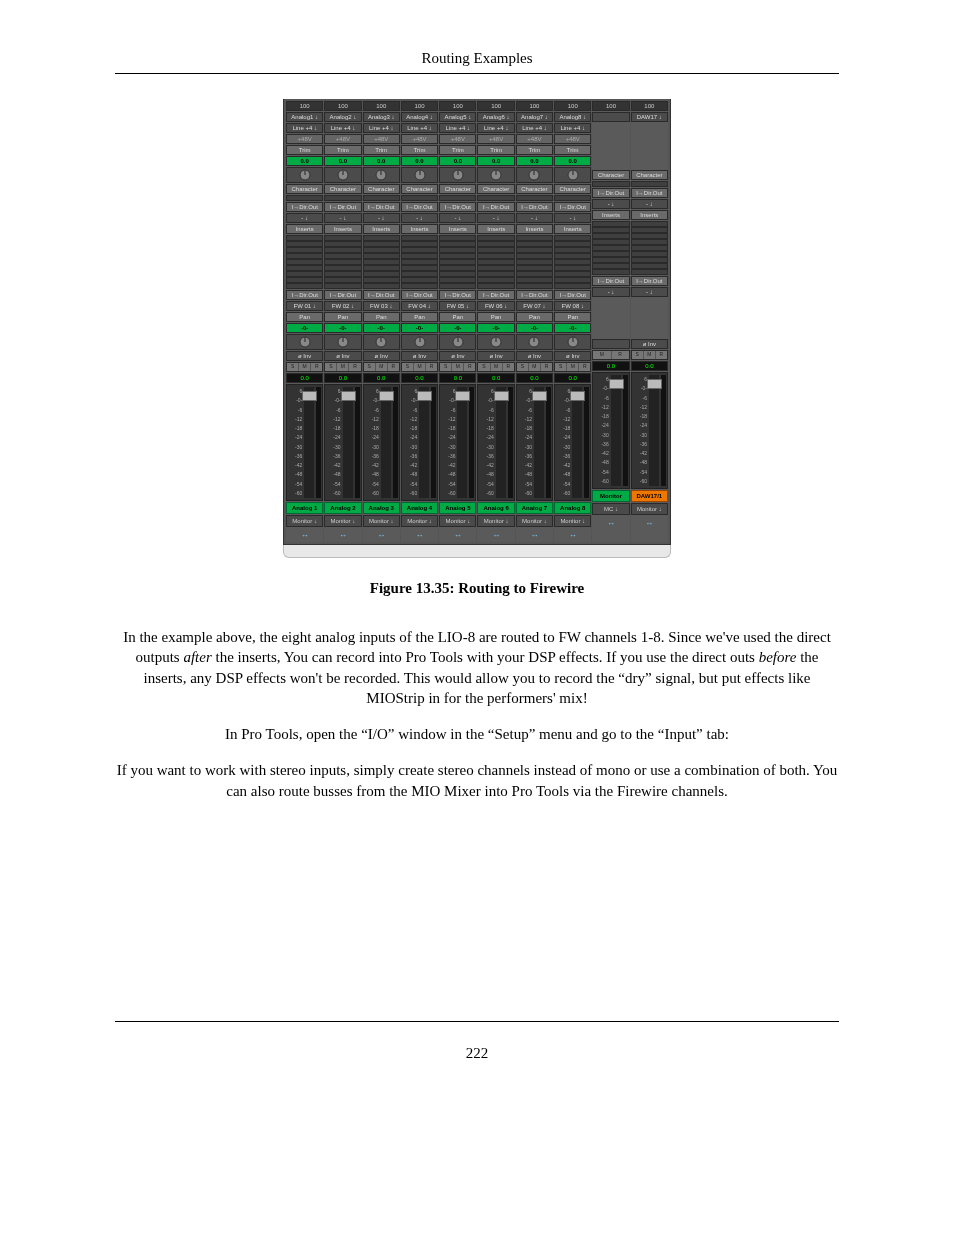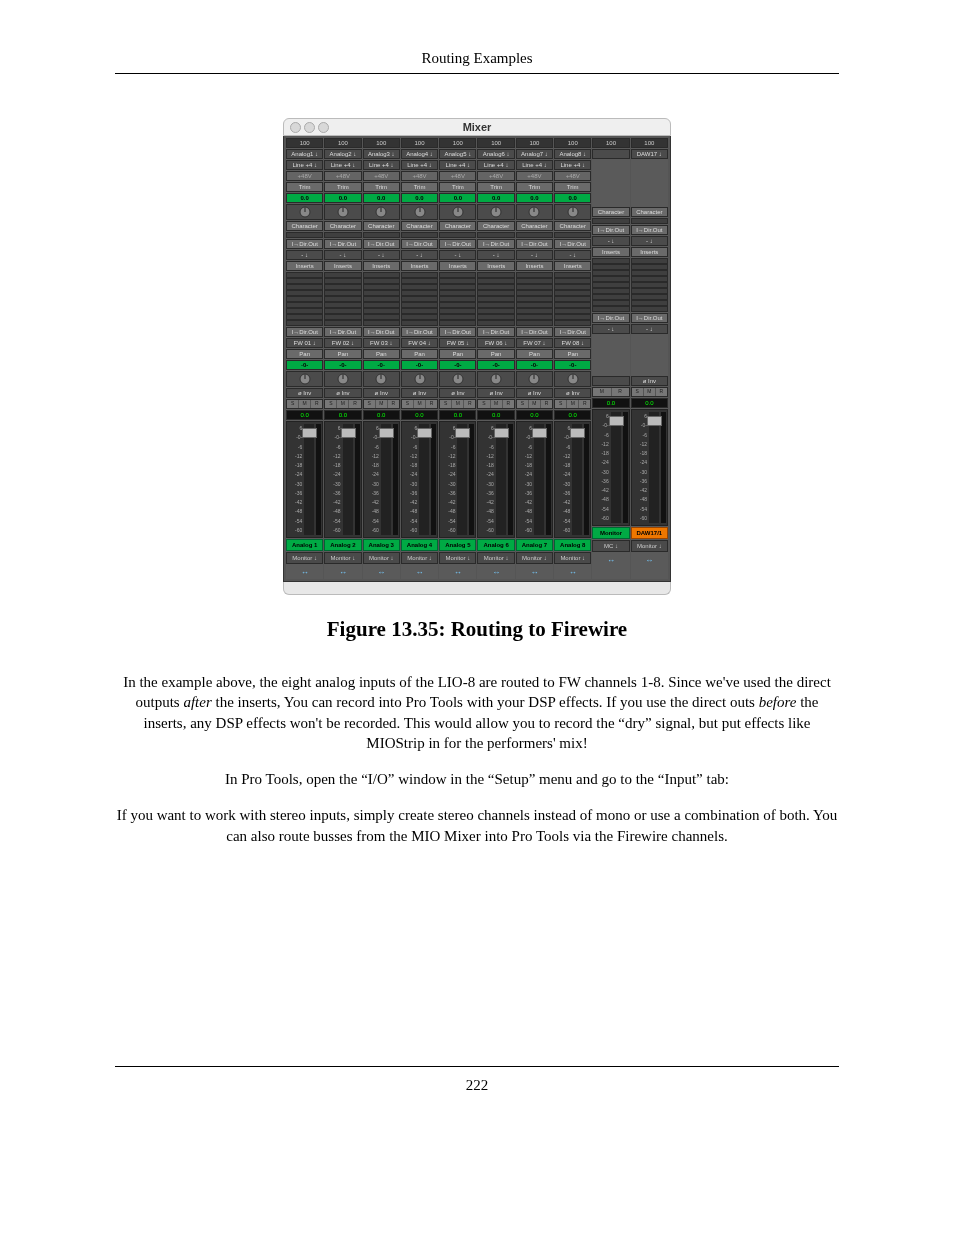--- a/index.html
+++ b/index.html
@@ -13,21 +13,21 @@
   .page {
     padding: 50px 115px 40px 115px;
     box-sizing: border-box;
     width: 954px;
   }
   .running-head {
     text-align: center;
     font-size: 15px;
     border-bottom: 1px solid #000;
     padding-bottom: 6px;
-    margin-bottom: 44px;
+    margin-bottom: 20px;
   }
   .figure-wrap {
     width: 100%;
     text-align: center;
   }
   .mixer-shot {
     display: inline-block;
     width: 388px;
   }
   .mixer-title {
@@ -177,54 +177,46 @@
     height:12px;
     background:#e8e8e8;
     border:1px solid #bbb;
     border-top:none;
     border-radius:0 0 6px 6px;
   }
 
   .caption {
     text-align:center;
     font-weight:bold;
-    font-size:21px;
+    font-size:15px;
     margin:22px 0 30px 0;
   }
   .body-text p {
     font-size:15px;
     line-height:1.35;
     margin:0 0 16px 0;
     text-align:center;
   }
   .body-text em { font-style:italic; }
   .page-number {
     text-align:center;
     font-size:15px;
     border-top:1px solid #000;
-    padding-top:10px;
+    padding-top:23px;
     margin-top:220px;
   }
 </style>
 </head>
 <body>
 <div class="page">
 
 <div class="running-head">Routing Examples</div>
 
 <div class="figure-wrap">
   <div class="mixer-shot">
-    <div class="mixer-title">
-      <div class="title-dots">
-        <span class="title-dot"></span>
-        <span class="title-dot"></span>
-        <span class="title-dot"></span>
-      </div>
-      <span>Mixer</span>
-    </div>
     <div class="mixer-body" id="mixer-body">
           <div class="strip">
             <div class="cell header">100</div>
             <div class="cell">Analog1 ↓</div>
             <div class="cell">Line +4 ↓</div>
             <div class="cell btn48">+48V</div>
             <div class="cell light">Trim</div>
             <div class="cell green">0.0</div>
             <div class="knob">
               <svg viewBox="0 0 12 12">

